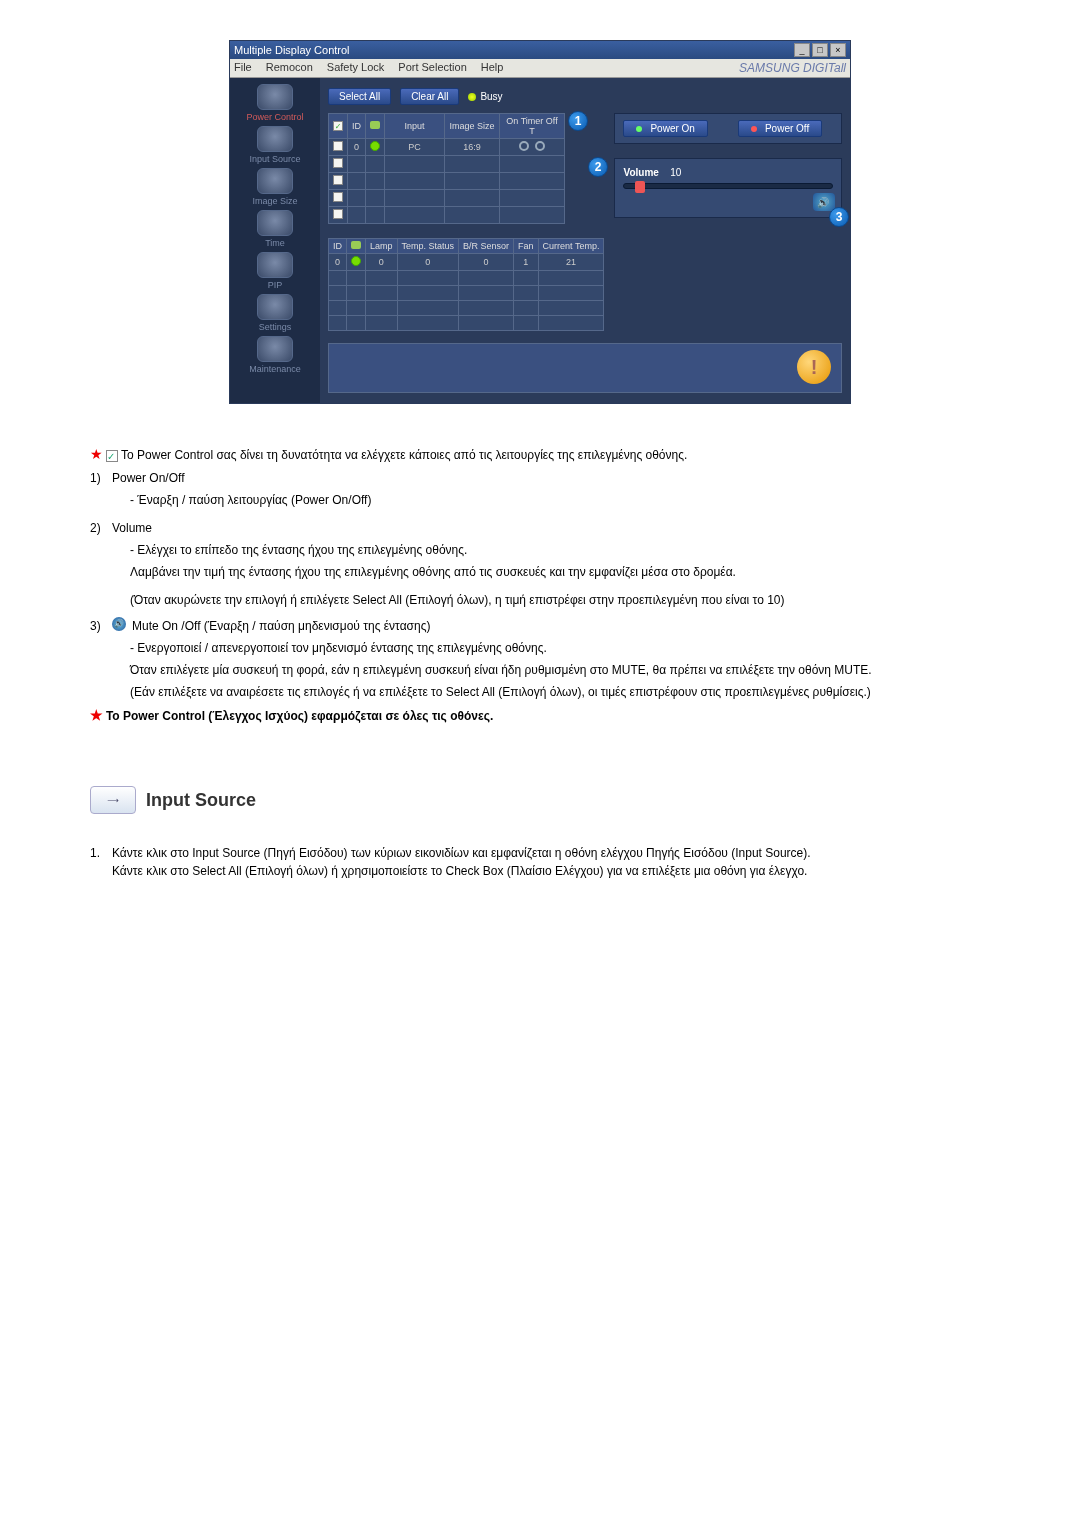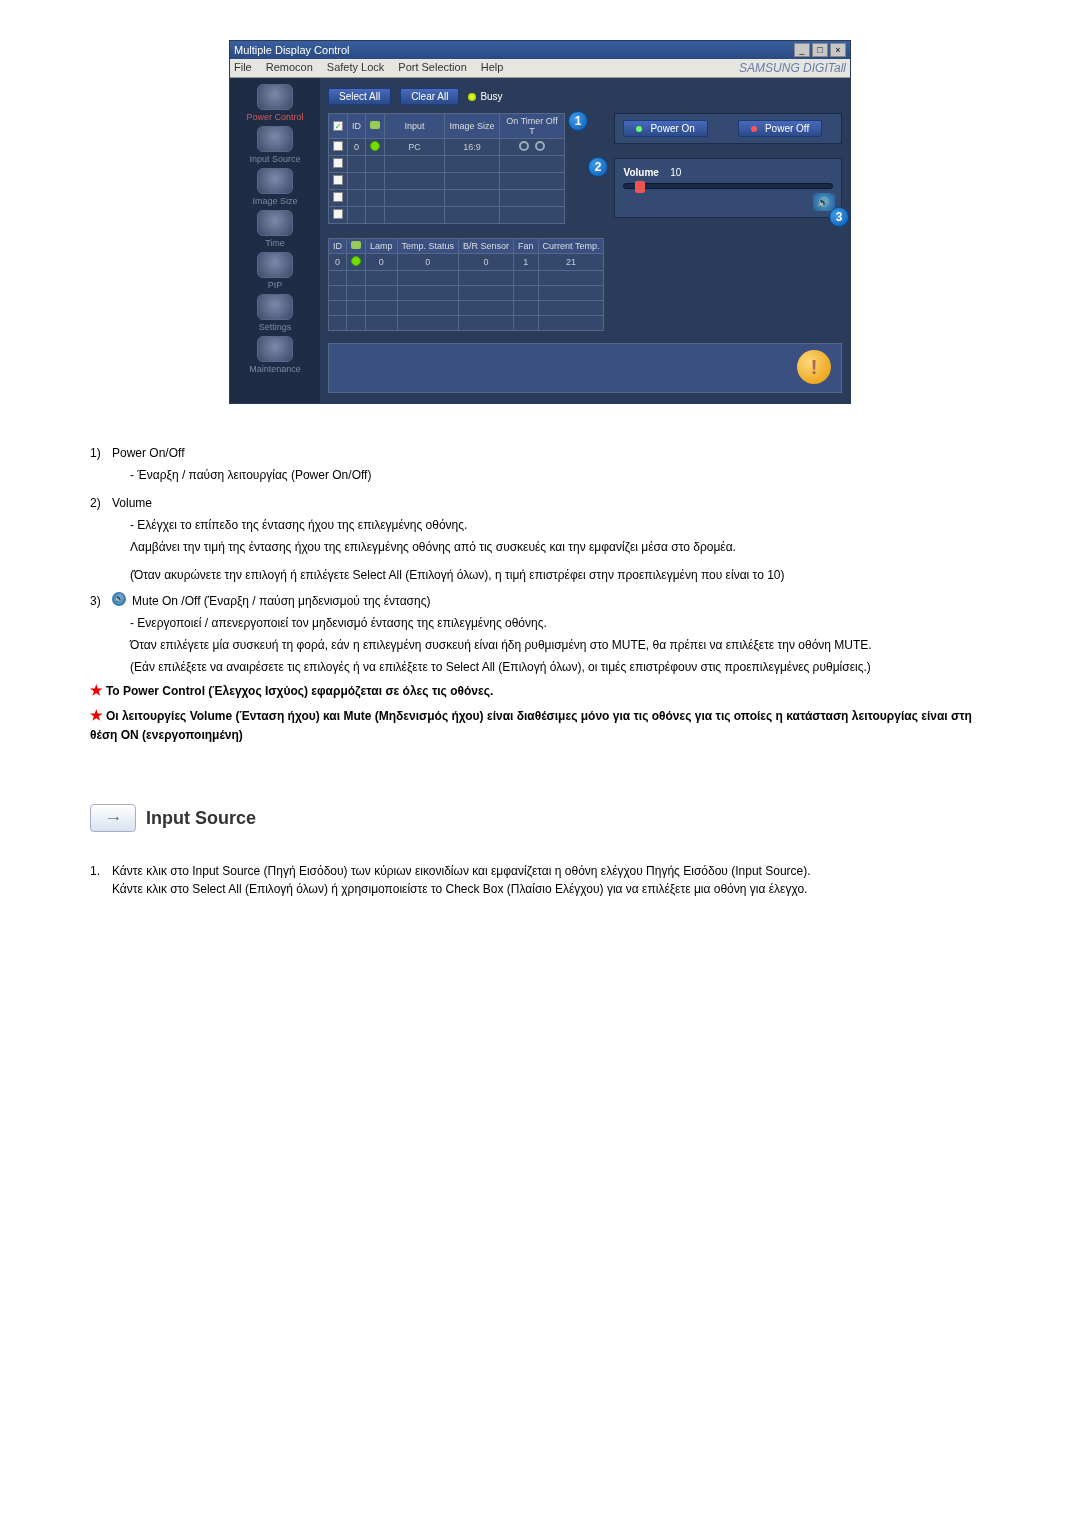--- a/index.html
+++ b/index.html
@@ -265,20 +265,25 @@
           </div>
         </div>
         <div class="bottom-bar">
           <div class="info-icon">!</div>
         </div>
       </div>
     </div>
   </div>
 
   <div class="doc">
+    <p class="doc-line">
+      <span class="star">★</span>
+      <span class="chkbox-lead"></span>
+      <span>Το Power Control σας δίνει τη δυνατότητα να ελέγχετε κάποιες από τις λειτουργίες της επιλεγμένης οθόνης.</span>
+    </p>
 
     <div class="doc-line list-item">
       <span class="list-num">1)</span>
       <span>Power On/Off</span>
     </div>
     <p class="doc-line indent2">- Έναρξη / παύση λειτουργίας (Power On/Off)</p>
 
     <div class="doc-line list-item" style="margin-top:10px">
       <span class="list-num">2)</span>
       <span>Volume</span>
@@ -292,24 +297,20 @@
       <span class="speaker-bullet">🔊</span>
       <span>Mute On /Off (Έναρξη / παύση μηδενισμού της έντασης)</span>
     </div>
     <p class="doc-line indent2">- Ενεργοποιεί / απενεργοποιεί τον μηδενισμό έντασης της επιλεγμένης οθόνης.</p>
     <p class="doc-line indent2">Όταν επιλέγετε μία συσκευή τη φορά, εάν η επιλεγμένη συσκευή είναι ήδη ρυθμισμένη στο MUTE, θα πρέπει να επιλέξετε την οθόνη MUTE.</p>
     <p class="doc-line indent2">(Εάν επιλέξετε να αναιρέσετε τις επιλογές ή να επιλέξετε το Select All (Επιλογή όλων), οι τιμές επιστρέφουν στις προεπιλεγμένες ρυθμίσεις.)</p>
 
     <p class="doc-line bold" style="margin-top:2px">
       <span class="star">★</span>
       <span>Το Power Control (Έλεγχος Ισχύος) εφαρμόζεται σε όλες τις οθόνες.</span>
-    </p>
-    <p class="doc-line bold">
-      <span class="star">★</span>
-      <span>Οι λειτουργίες Volume (Ένταση ήχου) και Mute (Μηδενισμός ήχου) είναι διαθέσιμες μόνο για τις οθόνες για τις οποίες η κατάσταση λειτουργίας είναι στη θέση ON (ενεργοποιημένη)</span>
     </p>
 
     <div class="section-title-row">
       <div class="title-img">⟶</div>
       <div class="section-heading">Input Source</div>
     </div>
 
     <ol class="manual">
       <li class="doc-line list-item">
         <span class="list-num">1.</span>

